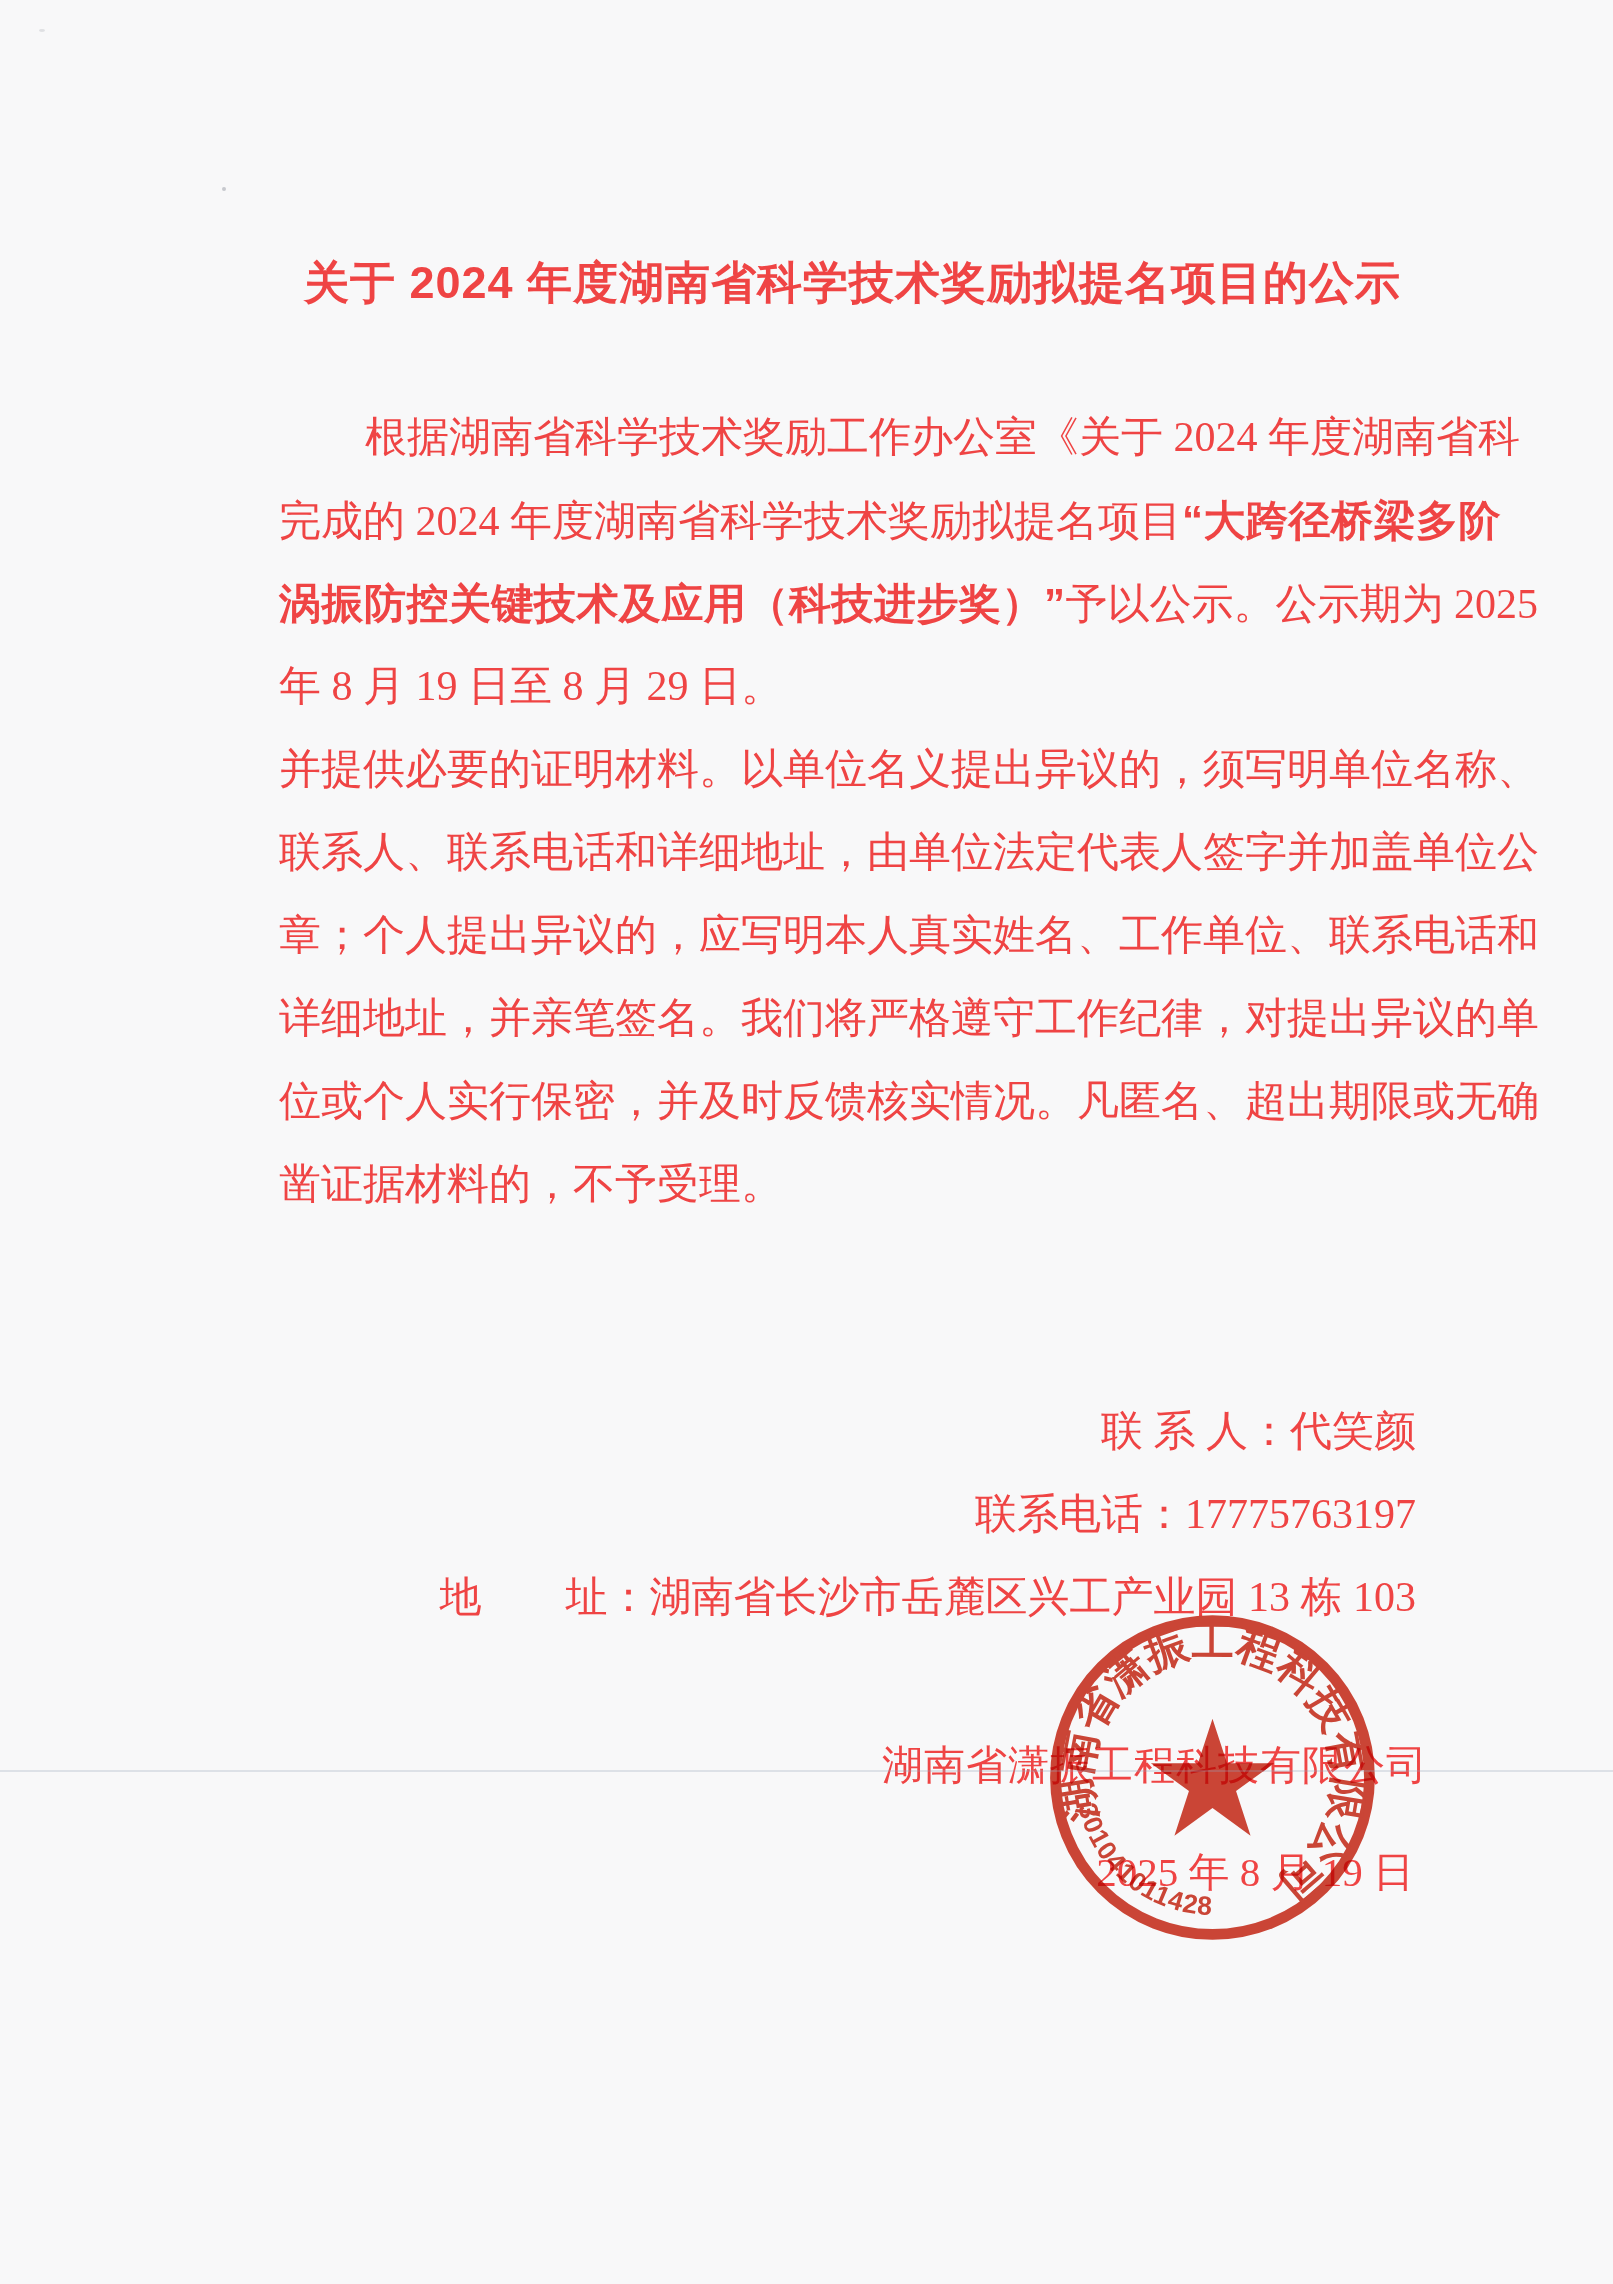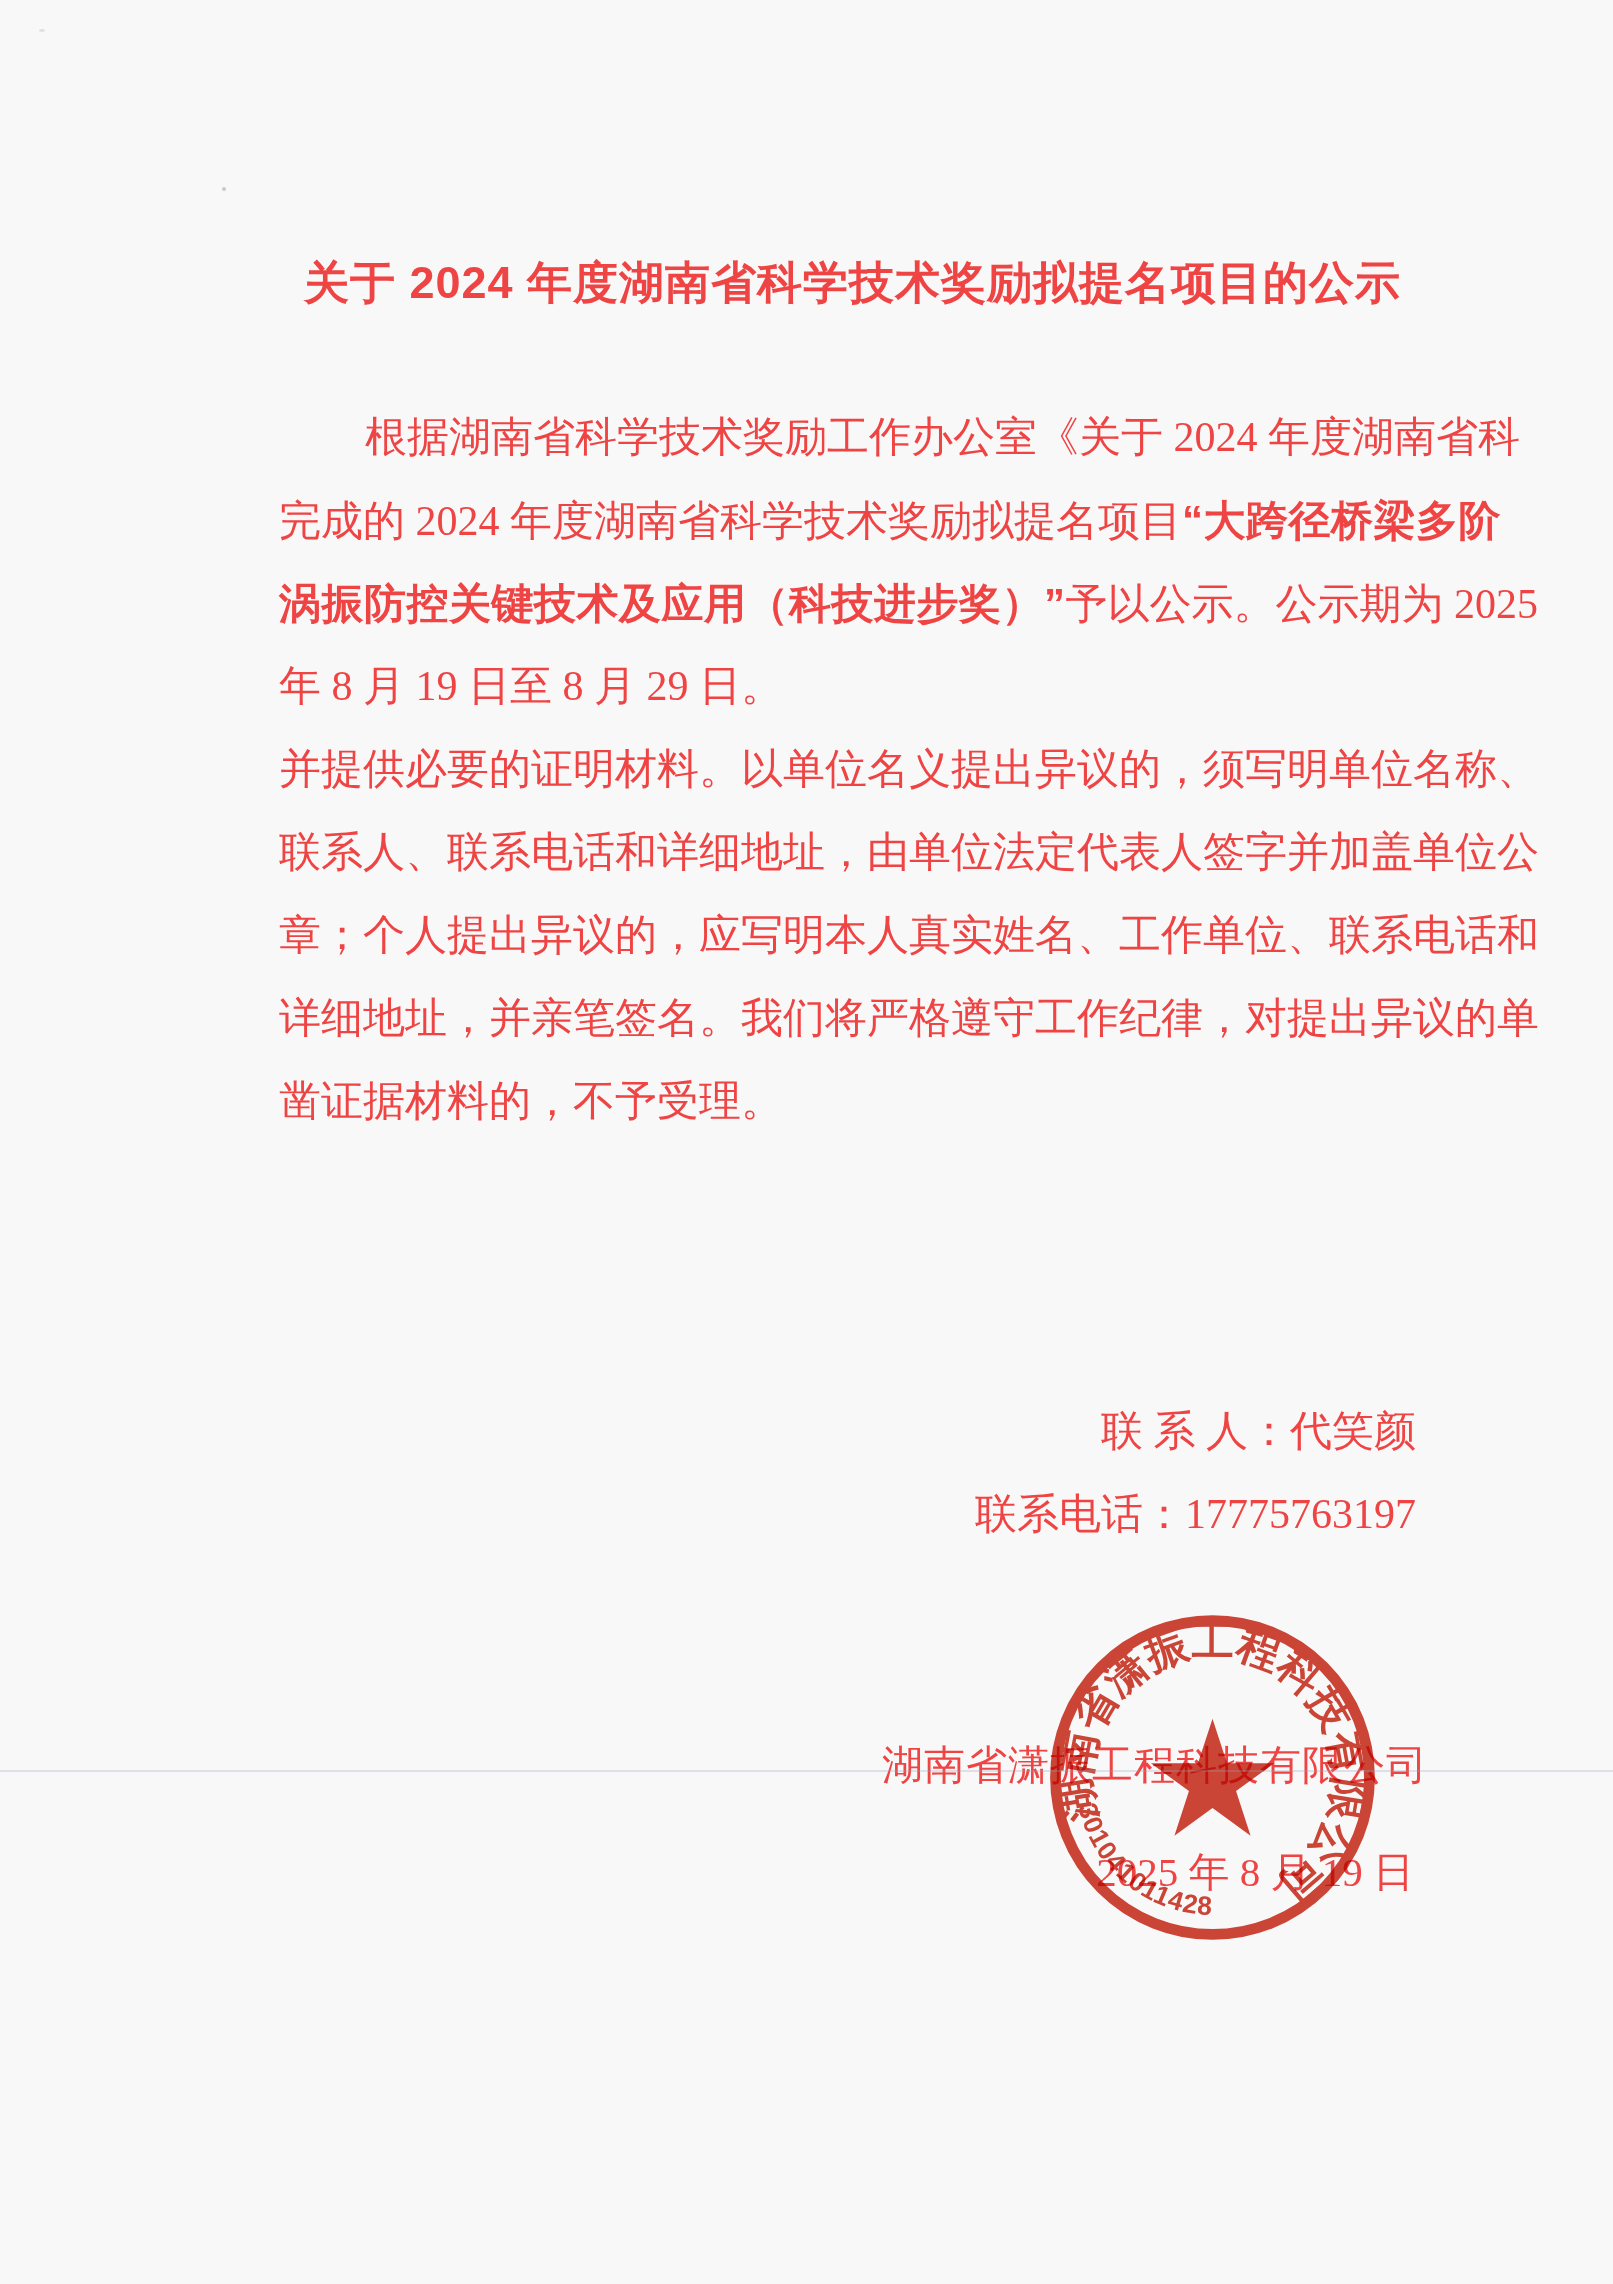--- a/index.html
+++ b/index.html
@@ -66,26 +66,28 @@
   <div class="body-block">
     <div class="line indent">根据湖南省科学技术奖励工作办公室《关于 2024 年度湖南省科</div>
     <div class="line"><span>完成的 2024 年度湖南省科学技术奖励拟提名项目</span><span class="bold-seg">“大跨径桥梁多阶</span></div>
     <div class="line"><span class="bold-seg">涡振防控关键技术及应用（科技进步奖）”</span><span>予以公示。公示期为 2025</span></div>
     <div class="line short">年 8 月 19 日至 8 月 29 日。</div>
 
     <div class="line">并提供必要的证明材料。以单位名义提出异议的，须写明单位名称、</div>
     <div class="line">联系人、联系电话和详细地址，由单位法定代表人签字并加盖单位公</div>
     <div class="line">章；个人提出异议的，应写明本人真实姓名、工作单位、联系电话和</div>
     <div class="line">详细地址，并亲笔签名。我们将严格遵守工作纪律，对提出异议的单</div>
+    <div class="line">位或个人实行保密，并及时反馈核实情况。凡匿名、超出期限或无确</div>
     <div class="line short">凿证据材料的，不予受理。</div>
   </div>
 
   <div class="contact-block">
     <div class="contact-line"><span>联 系 人：</span><span>代笑颜</span></div>
     <div class="contact-line"><span>联系电话：</span><span>17775763197</span></div>
+    <div class="contact-line"><span>地　　址：</span><span>湖南省长沙市岳麓区兴工产业园 13 栋 103</span></div>
   </div>
 
   <div class="sig-company">湖南省潇振工程科技有限公司</div>
   <div class="sig-date">2025 年 8 月 19 日</div>
 
   <svg class="seal" viewBox="0 0 370 370" xmlns="http://www.w3.org/2000/svg">
     <circle cx="185" cy="185" r="160" fill="none" stroke="#cc3726" stroke-width="11"></circle>
     <polygon fill="#cc3726" points="185,125 199.8,170.6 247.8,170.6 209,198.8 223.8,244.4 185,216.2 146.2,244.4 161,198.8 122.2,170.6 170.2,170.6"></polygon>
     <path id="ringTextPath" d="M 72.6,237.4 A 124,124 0 1 1 237.4,297.4" fill="none"></path>
     <text font-size="43" font-weight="700" fill="#cc3726">

